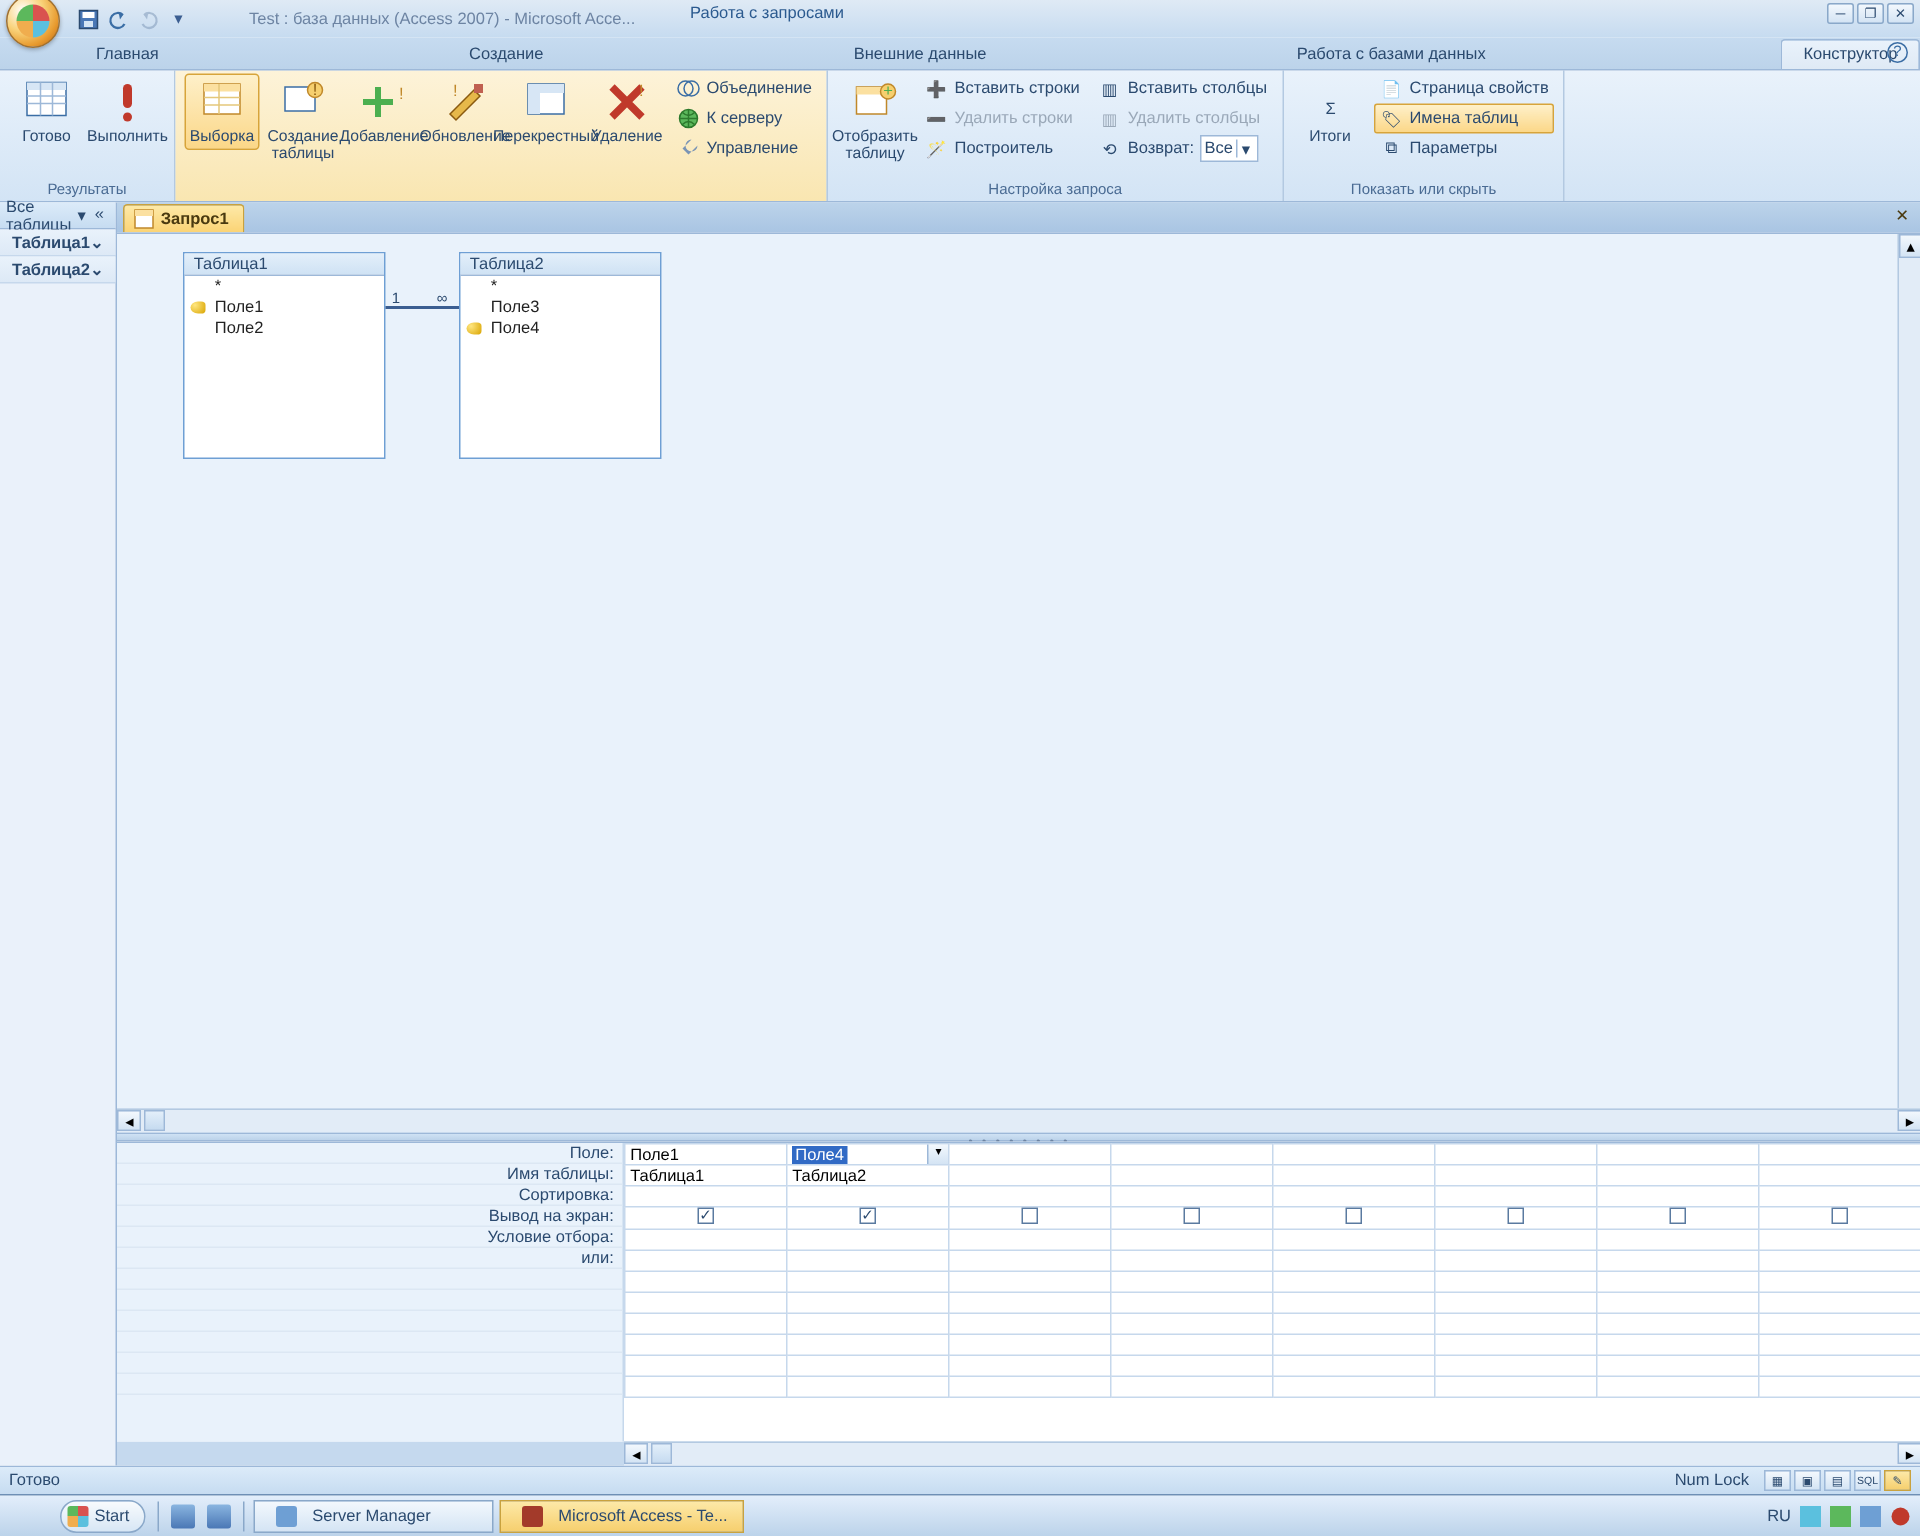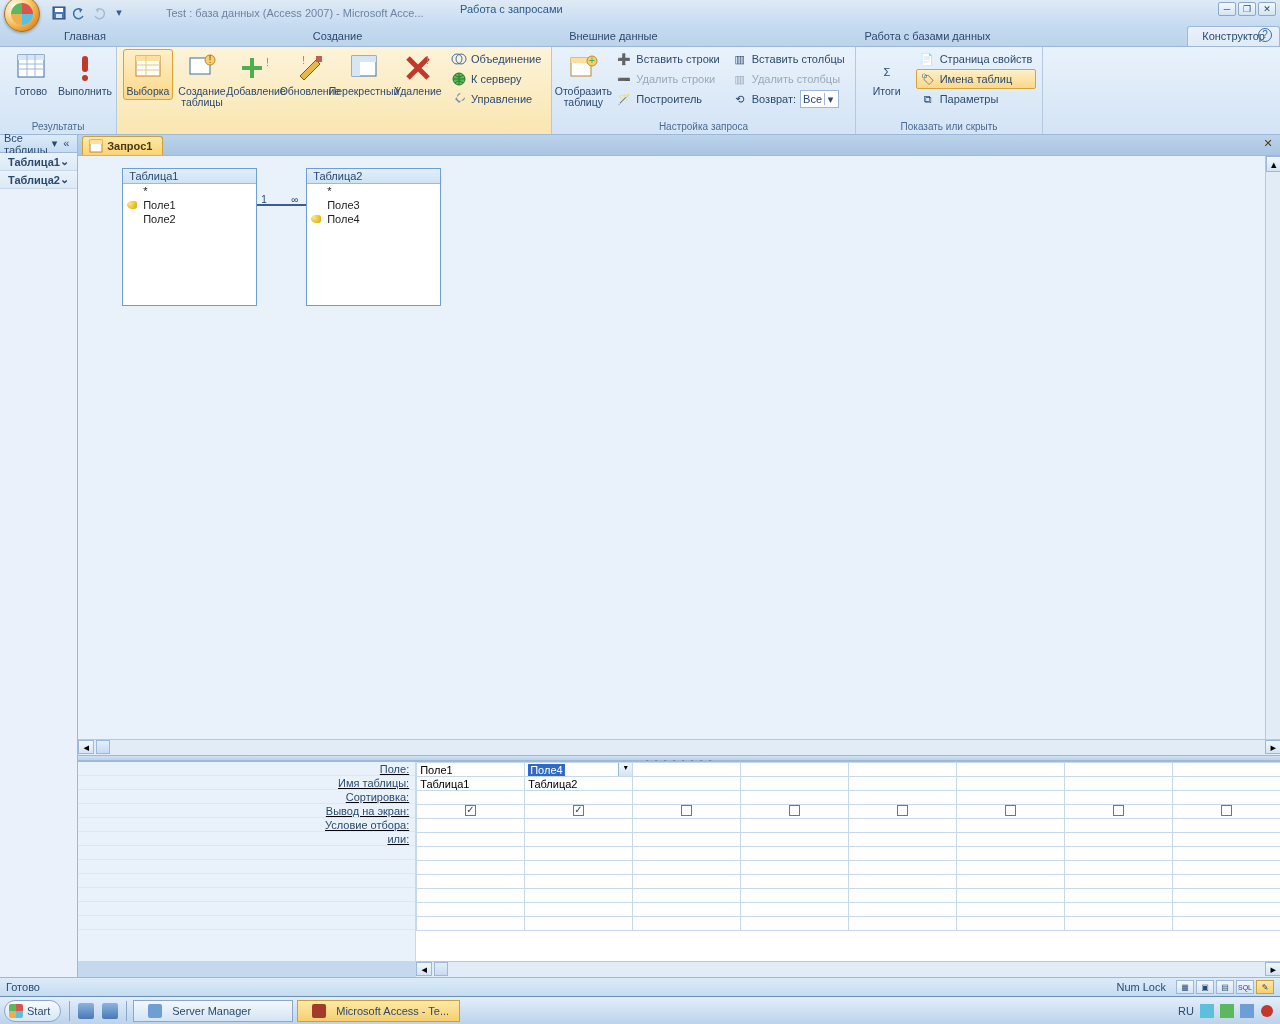--- a/index.html
+++ b/index.html
@@ -65,42 +65,42 @@
 
 .hscroll { height:16px; background:#e2ecf7; border-top:1px solid #b3c9e1; position:relative; }
 .hscroll .arrow { width:16px; height:14px; border:1px solid #9db8d8; background:linear-gradient(#f3f8fd,#d4e4f4); position:absolute; top:0; display:flex; align-items:center; justify-content:center; }
 .hscroll .arrow.l { left:0; } .hscroll .arrow.r { right:0; }
 .hscroll .thumb { position:absolute; left:18px; top:0; width:14px; height:14px; background:linear-gradient(#e3effa,#c6dbf0); border:1px solid #9db8d8; }
 
 .splitter { height:6px; background:linear-gradient(#cfe2f4,#bcd3ea); border-top:1px solid #9db8d8; border-bottom:1px solid #9db8d8; text-align:center; color:#6d84a3; font-size:8px; letter-spacing:2px; }
 
 
 .grid-wrap { height:200px; background:#fff; display:flex; border-top:1px solid #9db8d8; }
-.grid-labels { width:338px; background:#e9f2fb; border-right:1px solid #c6d8ec;text-decoration:underline; }
+.grid-labels { width:338px; background:#e9f2fb; border-right:1px solid #c6d8ec; }
 .grid-labels div { height:14px; text-align:right; padding-right:6px; color:#2b4a6f; border-bottom:1px solid #dce7f3; line-height:14px; }
 .grid-cols { flex:1; overflow:hidden; position:relative; }
 .grid-table { border-collapse:collapse; width:100%; }
 .grid-table td { border:1px solid #c6d8ec; height:14px; padding:0 3px; min-width:108px; vertical-align:middle; }
 .grid-table .dd-cell { position:relative; }
 .grid-table .dd-cell .dd { position:absolute; right:0; top:0; width:14px; height:13px; background:linear-gradient(#f3f8fd,#d4e4f4); border-left:1px solid #9db8d8; text-align:center; font-size:8px; }
 .chk { display:inline-block; width:11px; height:11px; border:1px solid #5a7aa0; margin:0 auto; position:relative; background:#fff;}
 .chk.on::after { content:"✓"; position:absolute; left:0; top:-2px; font-size:10px; color:#2b4a6f; }
 .grid-hscroll { height:16px; background:#e2ecf7; border-top:1px solid #b3c9e1; position:relative; margin-left:338px; }
 
 
 .vscroll { position:absolute; right:0; top:0; bottom:0; width:16px; background:#e2ecf7; border-left:1px solid #b3c9e1; }
 .vscroll .arrow { height:16px; border:1px solid #9db8d8; background:linear-gradient(#f3f8fd,#d4e4f4); display:flex; align-items:center; justify-content:center; }
 
 
 .statusbar { height:19px; background:linear-gradient(#dcebf9,#c6dcf1); border-top:1px solid #9db8d8; display:flex; align-items:center; justify-content:space-between; padding:0 6px; color:#2b4a6f; }
 .view-btns { display:flex; gap:2px; }
 .view-btns .vb { width:18px; height:14px; border:1px solid #9db8d8; background:linear-gradient(#f3f8fd,#d4e4f4); display:flex; align-items:center; justify-content:center; font-size:8px; }
 
 
-.taskbar { height:28px; background:linear-gradient(#e3eefb,#bcd3ea); border-top:1px solid #6e8fb5; display:flex; align-items:center; }
+.taskbar { height:28px; background:linear-gradient(#e3eefb,#bcd3ea); border-top:1px solid #6e8fb5; display:flex; align-items:center;padding-left:36px; }
 .start { height:22px; margin:0 4px; padding:0 10px 0 22px; background:linear-gradient(#f8fbfd,#d7e6f5); border:1px solid #8aa8c9; border-radius:11px; display:flex; align-items:center; color:#2b4a6f; position:relative; }
 .start::before { content:""; position:absolute; left:4px; top:3px; width:14px; height:14px; background: conic-gradient(#d9534f 0 90deg,#5bc0de 90deg 180deg,#f0ad4e 180deg 270deg,#5cb85c 270deg 360deg); border-radius:2px; }
 .tb-sep { width:1px; height:20px; background:#8aa8c9; margin:0 4px; }
 .tb-ico { width:16px; height:16px; margin:0 4px; background:#6e9fd4; border-radius:2px; }
 .tb-task { height:22px; padding:0 10px; margin:0 2px; border:1px solid #8aa8c9; background:linear-gradient(#f3f8fd,#d4e4f4); display:flex; align-items:center; gap:6px; color:#2b4a6f; min-width:160px;text-align:right; }
 .tb-task.active { background:linear-gradient(#fde9a8,#f6cf6e); border-color:#c9a23e; }
 .tray { margin-left:auto; display:flex; align-items:center; gap:6px; padding-right:6px; color:#2b4a6f; }
 .tray .ti { width:14px; height:14px; }
 
 svg { display:block; }

